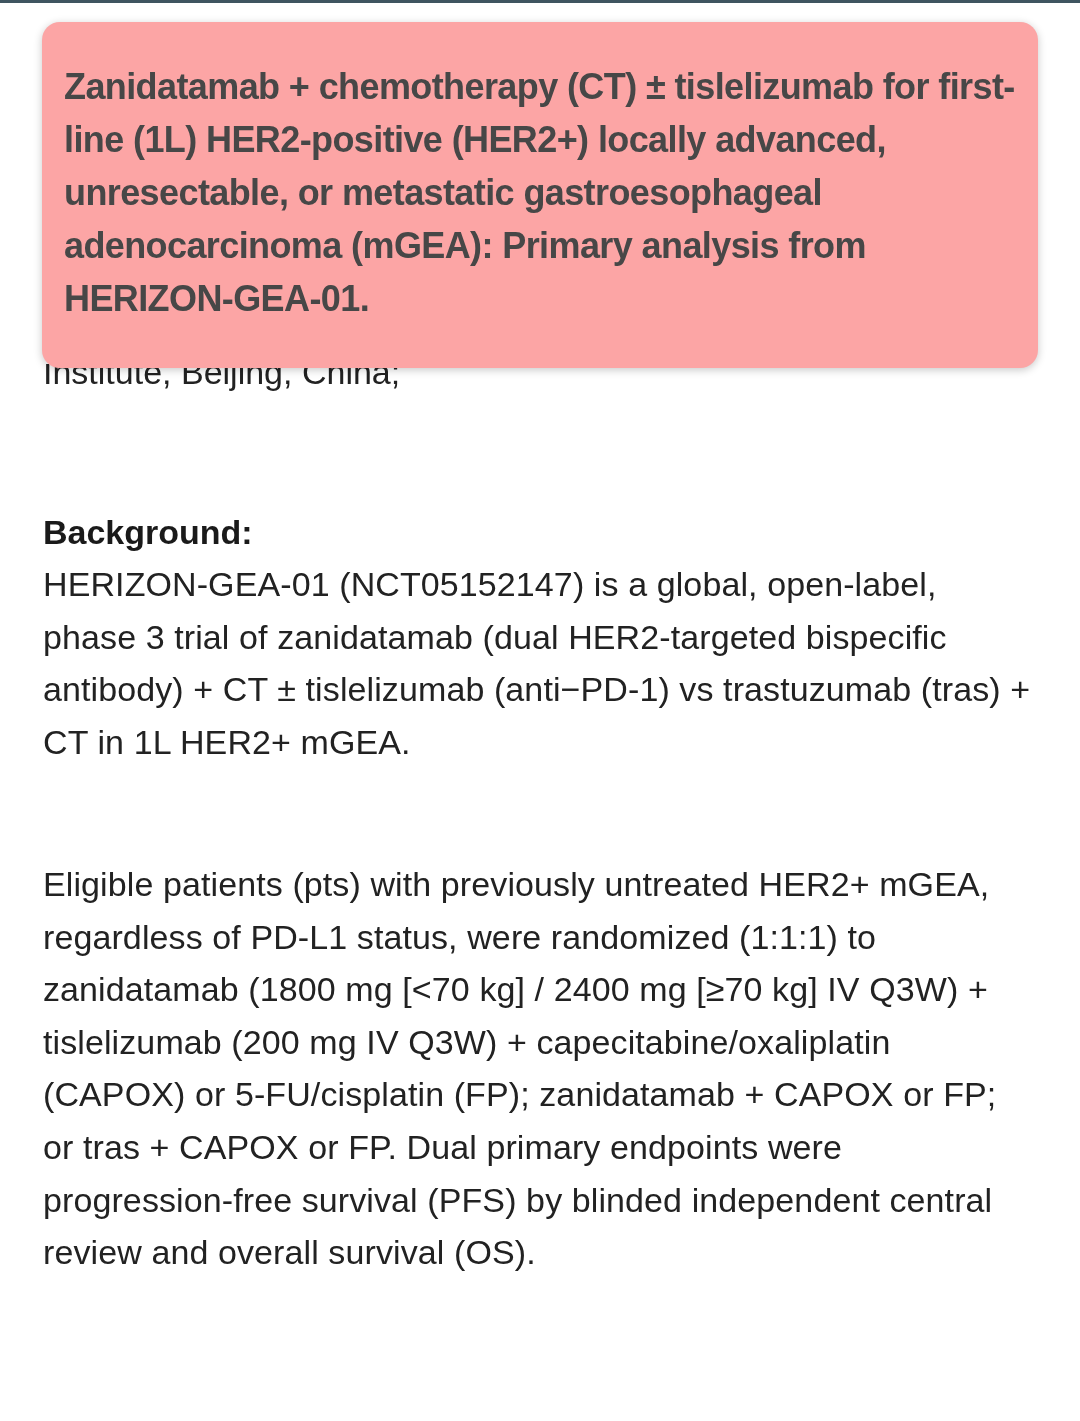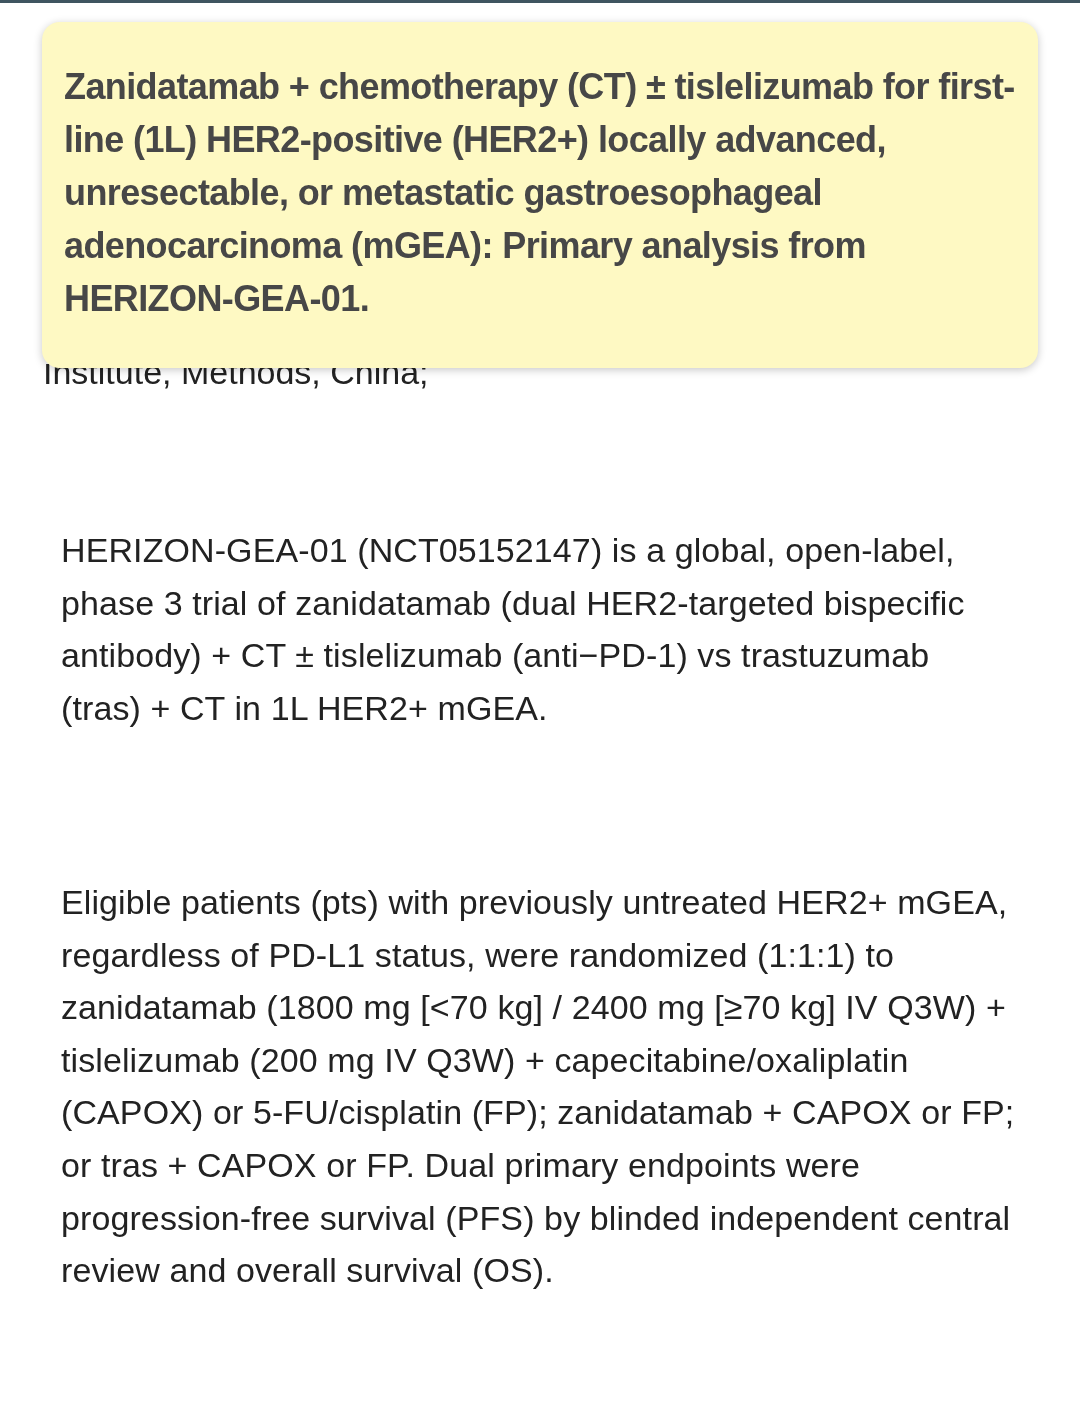--- a/index.html
+++ b/index.html
@@ -11,49 +11,50 @@
   }
   .top-bar { position: absolute; left: 0; top: 0; width: 1080px; height: 3px; background: #3f5560; }
   .partial-line {
     position: absolute; left: 43px; top: 364px;
     font-size: 34px; line-height: 52px; color: #222;
     height: 34px; overflow: hidden;
   }
   .partial-line span { position: relative; top: -18px; }
   .title-card {
     position: absolute; left: 42px; top: 22px; width: 996px; height: 346px;
-    box-sizing: border-box; background: #fef9c3;
+    box-sizing: border-box; background: #fca5a5;
     border-radius: 18px;
     box-shadow: 0 2px 8px rgba(0,0,0,0.22);
     padding: 38px 22px 0 22px;
   }
   .title-text {
     font-size: 36px; line-height: 53px; font-weight: bold;
     color: #474747; letter-spacing: -0.6px; margin: 0;
   }
   .section { position: absolute; left: 43px; width: 990px; }
   .section-heading {
     font-size: 34px; font-weight: bold; line-height: 52px; color: #1a1a1a; margin: 0;
   }
   .section-body {
-    font-size: 34px; line-height: 52.6px; color: #222; margin: 18px; letter-spacing: 0.1px;
+    font-size: 34px; line-height: 52.6px; color: #222; margin: 0; letter-spacing: 0.1px;
   }
 </style>
 </head>
 <body>
 
 <div class="top-bar"></div>
 
 <div class="partial-line">
-  <span>Institute, Methods, China;</span>
+  <span>Institute, Beijing, China;</span>
 </div>
 
 <div class="title-card">
   <p class="title-text">Zanidatamab + chemotherapy (CT) ± tislelizumab for first-line (1L) HER2-positive (HER2+) locally advanced, unresectable, or metastatic gastroesophageal adenocarcinoma (mGEA): Primary analysis from HERIZON-GEA-01.</p>
 </div>
 
 <div class="section" style="top:506px;">
+  <p class="section-heading">Background:</p>
   <p class="section-body">HERIZON-GEA-01 (NCT05152147) is a global, open-label, phase 3 trial of zanidatamab (dual HER2-targeted bispecific antibody) + CT ± tislelizumab (anti−PD-1) vs trastuzumab (tras) + CT in 1L HER2+ mGEA.</p>
 </div>
 
 <div class="section" style="top:858px;">
   <p class="section-body">Eligible patients (pts) with previously untreated HER2+ mGEA, regardless of PD-L1 status, were randomized (1:1:1) to zanidatamab (1800 mg [&lt;70 kg] / 2400 mg [≥70 kg] IV Q3W) + tislelizumab (200 mg IV Q3W) + capecitabine/oxaliplatin (CAPOX) or 5-FU/cisplatin (FP); zanidatamab + CAPOX or FP; or tras + CAPOX or FP. Dual primary endpoints were progression-free survival (PFS) by blinded independent central review and overall survival (OS).</p>
 </div>
 
 </body></html>

